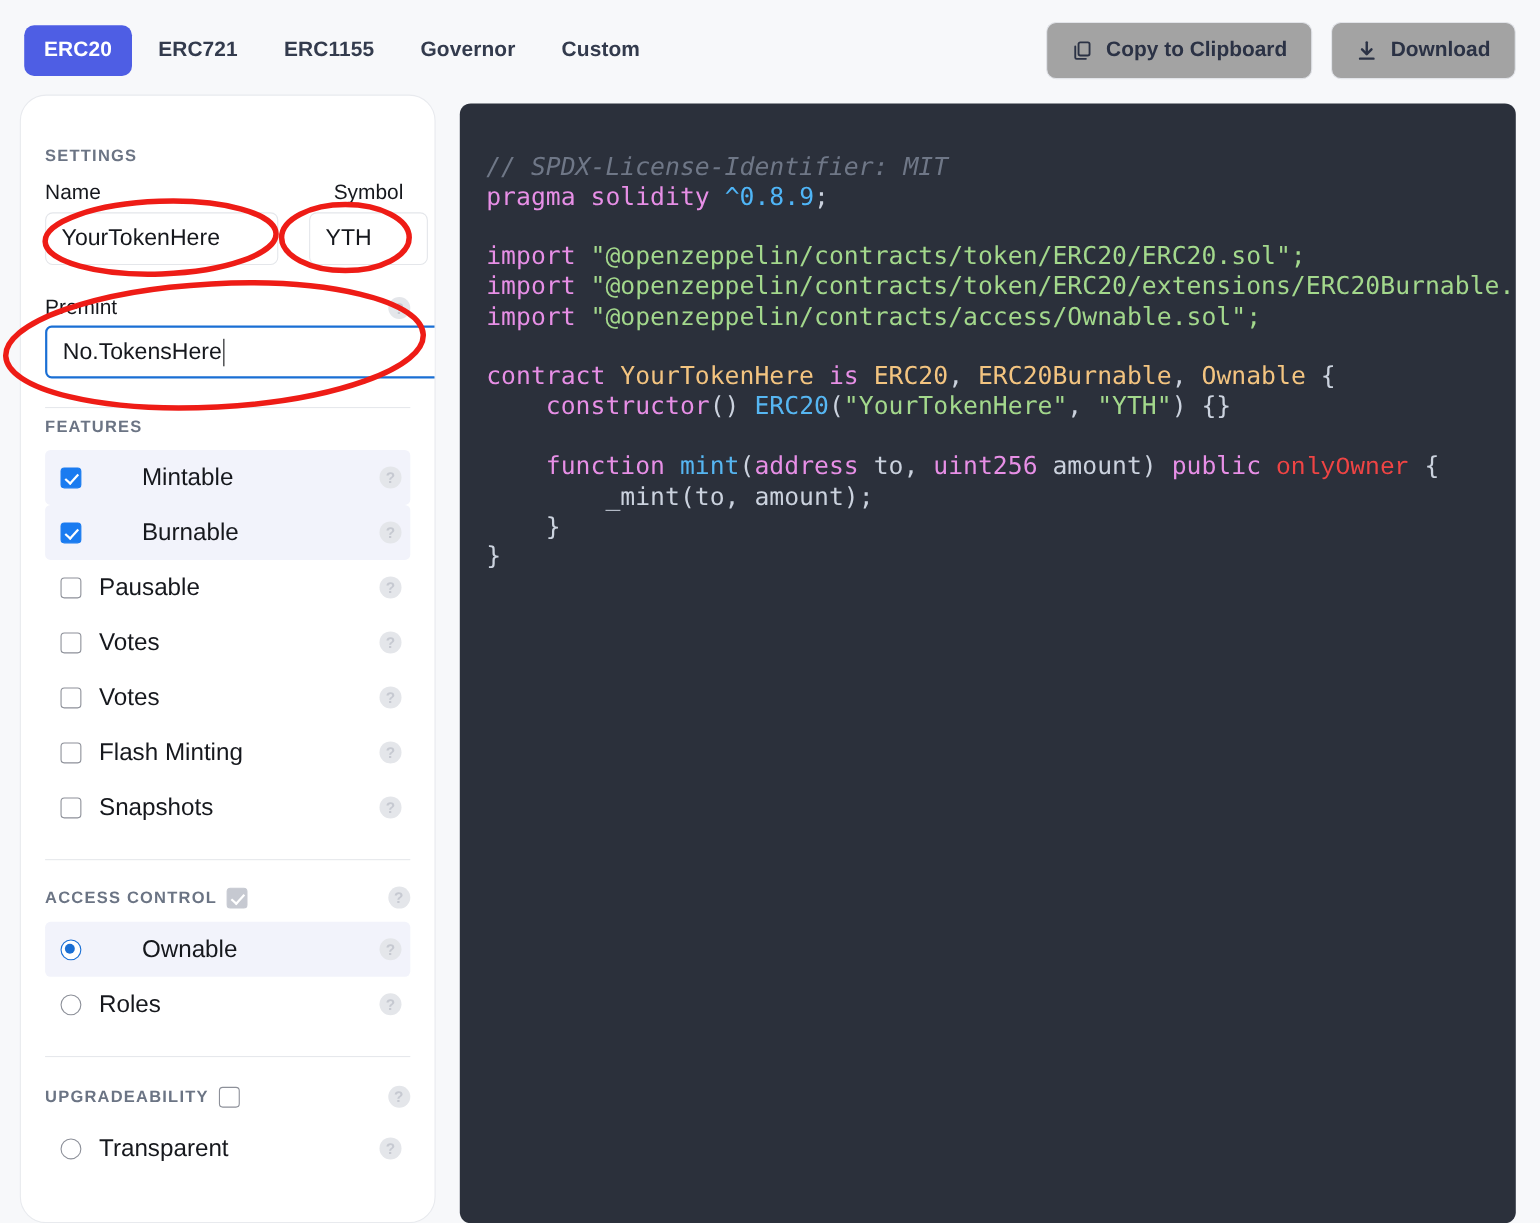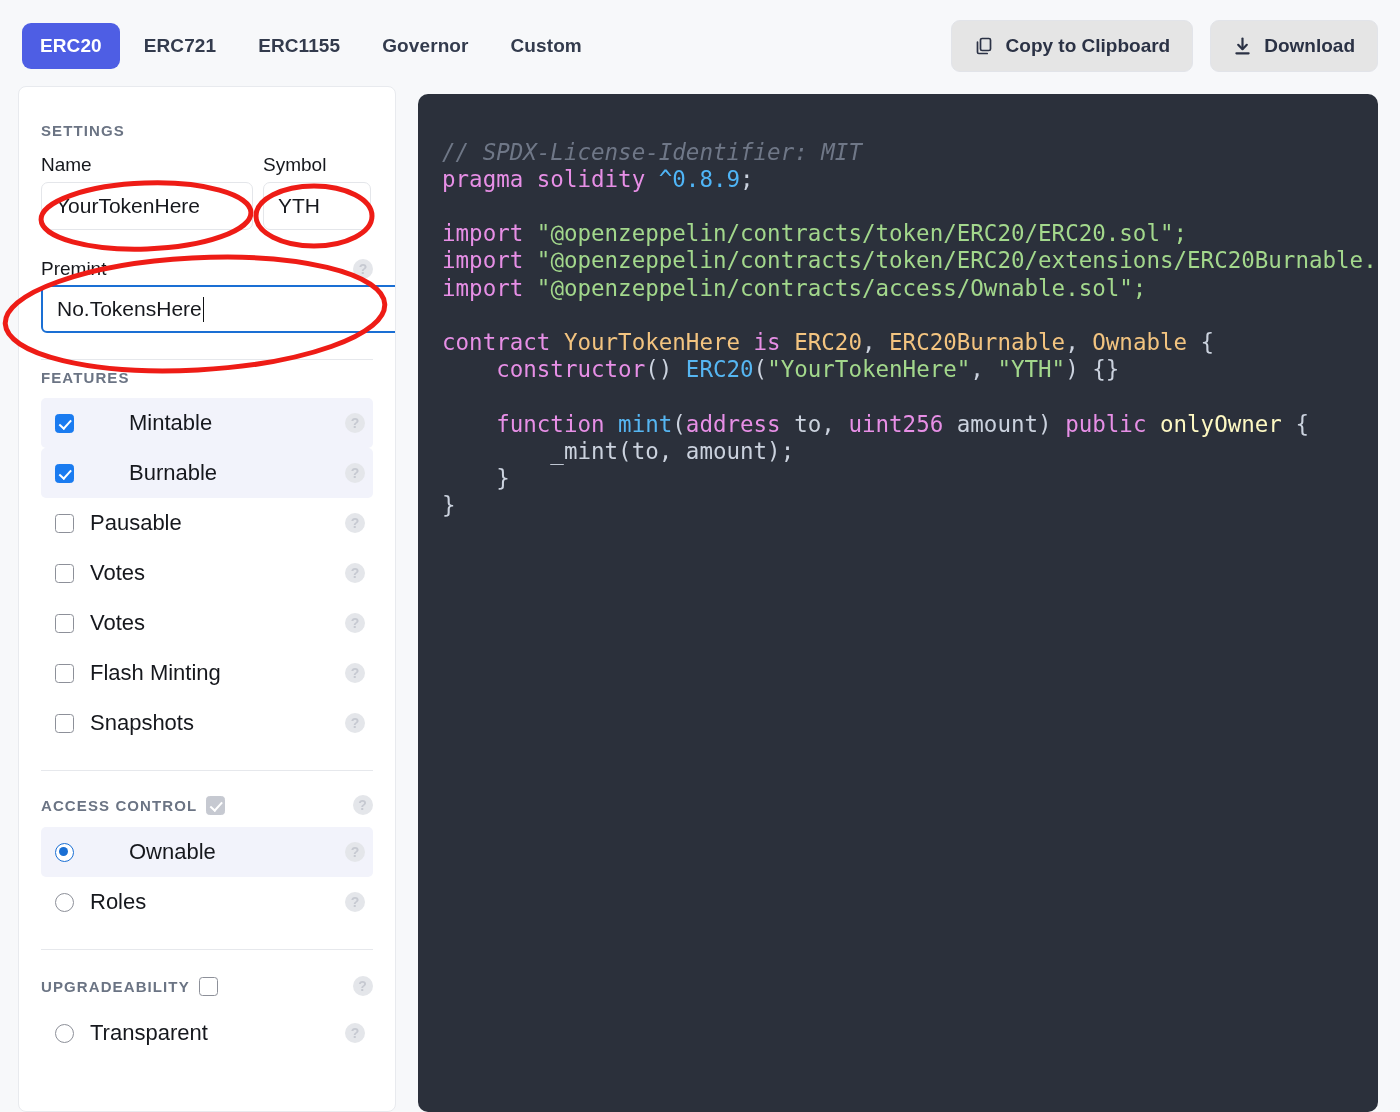--- a/index.html
+++ b/index.html
@@ -48,69 +48,69 @@
   .topbar-actions {
     margin-left: auto;
     display: flex;
     align-items: center;
     gap: 17px;
   }
   .btn {
     display: flex;
     align-items: center;
     gap: 12px;
-    background: #e5e5e5;
+    background: #a3a3a3;
     border: 1px solid #e2e4e9;
     border-radius: 9px;
     padding: 14px 22px;
     font-size: 19px;
     font-weight: bold;
     color: #2b3245;
     cursor: pointer;
     white-space: nowrap;
   }
   .btn svg { display:block; flex:none; }
 
   
   .sidebar {
     position: absolute;
     left: 18px; top: 86px;
     width: 378px;
     height: 1026px;
     background: #ffffff;
     border: 1px solid #e8eaee;
-    border-radius: 8px;
-    box-sizing: border-box;
-    padding: 1px 22px;
+    border-radius: 24px;
+    box-sizing: border-box;
+    padding: 12px 22px;
     overflow: hidden;
   }
   .section-label {
     font-size: 15px;
     font-weight: bold;
     letter-spacing: 1.1px;
     color: #6b7484;
     display: flex;
     align-items: center;
   }
   .section-label .lbl-text { display:inline-block; }
   #settings-label { margin-top: 34px; }
 
   .field-row {
     display: flex;
-    gap: 10px;
+    gap: 28px;
     margin-top: 15px;
   }
   .field { display: flex; flex-direction: column; }
   .field-label {
     font-size: 19px;
     color: #16181d;
     margin-bottom: 6px;
     line-height: 22px;
   }
-  .field-label.right { text-align: left; }
+  .field-label.right { text-align: center; }
   .input {
     border: 1px solid #e4e6ea;
     border-radius: 7px;
     background: #ffffff;
     height: 48px;
     font-size: 21px;
     color: #16181d;
     padding: 0 14px;
     box-sizing: border-box;
     display: flex;
@@ -263,21 +263,21 @@
     color: #d8dee9;
   }
   .c-com   { color: #6f7787; font-style: italic; }
   .c-kw    { color: #e78fe6; }
   .c-num   { color: #4fb5f7; }
   .c-str   { color: #a3d88c; }
   .c-link  { color: #a3d88c; }
   .c-type  { color: #f3c480; }
   .c-fn    { color: #56b6f2; }
   .c-pln   { color: #cbd2de; }
-  .c-mod   { color: #fef9c3; }
+  .c-mod   { color: #ef4444; font-family: Liberation Mono, monospace; }
 
   
   .annot {
     position: absolute;
     left: 0; top: 0;
     width: 1400px; height: 1112px;
     pointer-events: none;
   }
 </style>
 </head>

